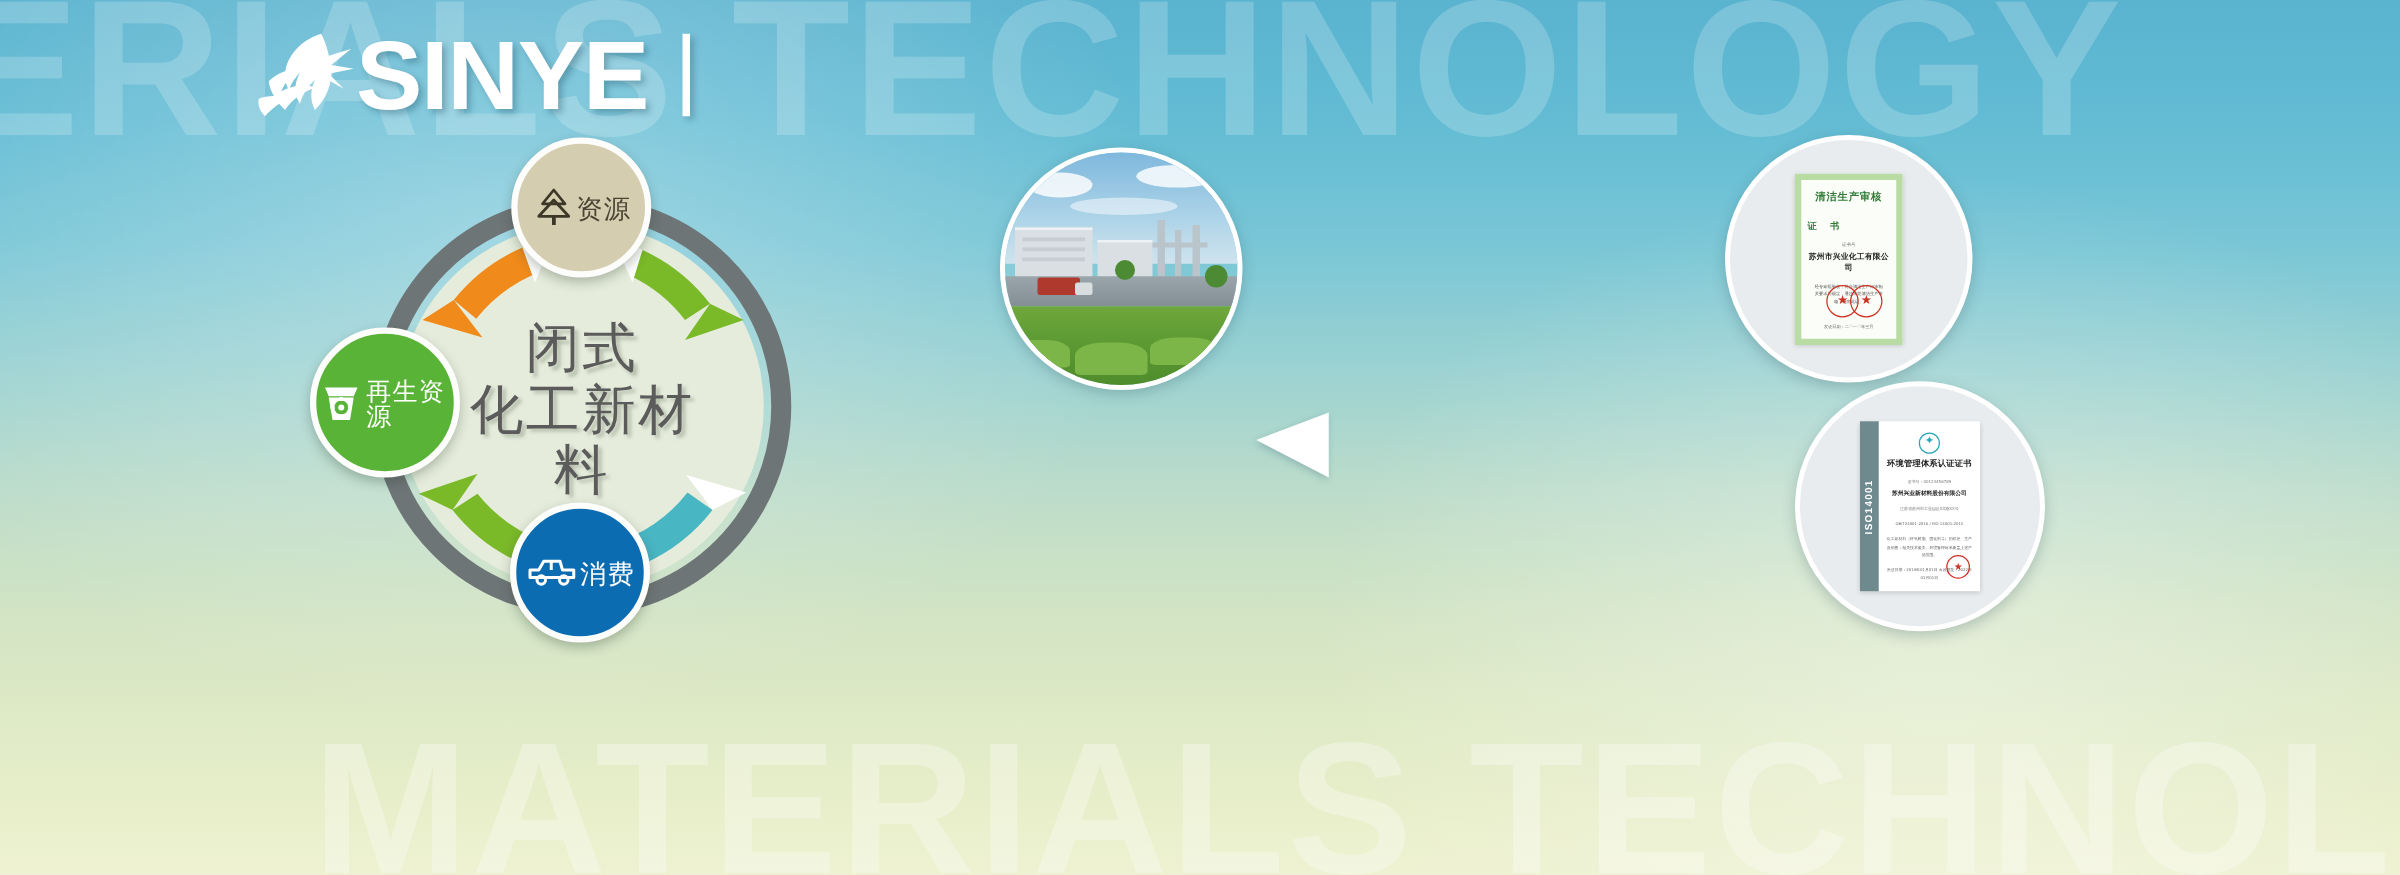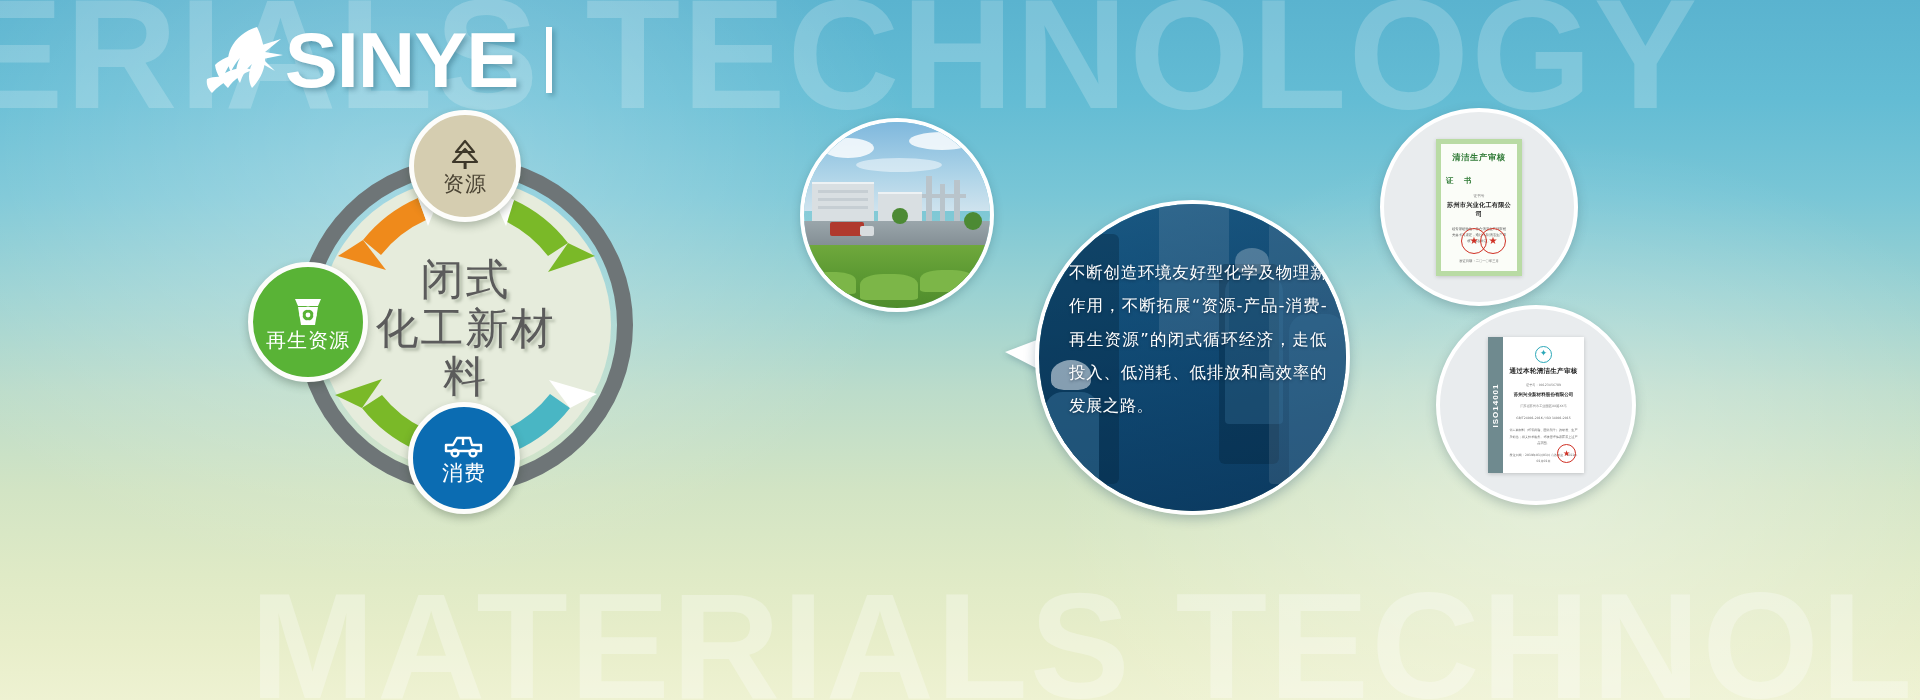--- a/index.html
+++ b/index.html
@@ -106,21 +106,21 @@
     z-index:6;
   }
   .cycle svg{display:block;}
 
   .node{
     position:absolute;
     border-radius:50%;
     border:5px solid #fdfdfb;
     box-sizing:border-box;
     display:flex;
-    flex-direction:column;
+    flex-direction:row;
     align-items:center;
     justify-content:center;
     box-shadow:0 4px 9px rgba(40,60,40,.30);
   }
   .node .ico{display:block;}
   .node .lbl{
     font-family:"DejaVu Sans","Liberation Sans",sans-serif;
     font-size:21px;
     font-weight:normal;
     letter-spacing:1px;
@@ -449,34 +449,20 @@
 
     <div class="ph-grass"></div>
     <div class="ph-hedge" style="left:4px;bottom:14px;width:48px;height:22px;"></div>
     <div class="ph-hedge" style="left:56px;bottom:8px;width:58px;height:26px;"></div>
     <div class="ph-hedge" style="left:116px;bottom:16px;width:54px;height:22px;"></div>
     <div class="ph-tree" style="left:88px;top:86px;width:16px;height:16px;"></div>
     <div class="ph-tree" style="left:160px;top:90px;width:18px;height:18px;"></div>
   </div>
 
   <div class="bubble-tail"></div>
-  <div class="bubble">
-    <div class="bubble-photo">
-      <div class="bp-dark" style="left:-10px;top:30px;width:90px;height:250px;"></div>
-      <div class="bp-shape" style="left:120px;top:-10px;width:70px;height:150px;"></div>
-      <div class="bp-dark" style="left:180px;top:60px;width:60px;height:200px;"></div>
-      <div class="bp-shape" style="left:230px;top:20px;width:80px;height:260px;"></div>
-      <div class="bp-helmet" style="left:12px;top:156px;width:40px;height:30px;"></div>
-      <div class="bp-worker" style="left:6px;top:188px;width:54px;height:120px;"></div>
-      <div class="bp-helmet" style="left:196px;top:44px;width:34px;height:26px;opacity:.5;"></div>
-      <div class="bp-worker" style="left:186px;top:70px;width:58px;height:150px;opacity:.7;"></div>
-      <div class="bp-worker" style="left:250px;top:110px;width:56px;height:190px;opacity:.6;"></div>
-    </div>
-    <div class="bubble-text">不断创造环境友好型化学及物理新作用，不断拓展“资源-产品-消费-再生资源”的闭式循环经济，走低投入、低消耗、低排放和高效率的发展之路。</div>
-  </div>
 
   <div class="cert cert-1">
     <div class="doc1">
       <div class="t1">清洁生产审核</div>
       <div class="t2">证  书</div>
       <div class="sub">证书号</div>
       <div class="name">苏州市兴业化工有限公司</div>
       <div class="body">经专家组验收，符合清洁生产评审相关要求与规定，通过本轮清洁生产审核，特发此证。</div>
       <div class="seal seal-a">★</div>
       <div class="seal seal-b">★</div>
@@ -484,21 +470,21 @@
     </div>
   </div>
 
   <div class="cert cert-2">
     <div class="doc2">
       <div class="spine">
         <span>ISO14001</span>
       </div>
       <div class="content">
         <div class="logo2">✦</div>
-        <div class="h">通过本轮清洁生产审核</div>
+        <div class="h">环境管理体系认证证书</div>
         <div class="s">证书号：00123456789</div>
         <div class="n">苏州兴业新材料股份有限公司</div>
         <div class="s">江苏省苏州市工业园区XX路XX号</div>
         <div class="blk">GB/T24001-2016 / ISO 14001:2015</div>
         <div class="blk">化工新材料（环氧树脂、固化剂等）的研发、生产及销售；相关技术服务。环境管理体系覆盖上述产品范围。</div>
         <div class="blk">发证日期：2019年01月01日  有效期至：2022年01月01日</div>
       </div>
       <div class="stamp">★</div>
     </div>
   </div>

